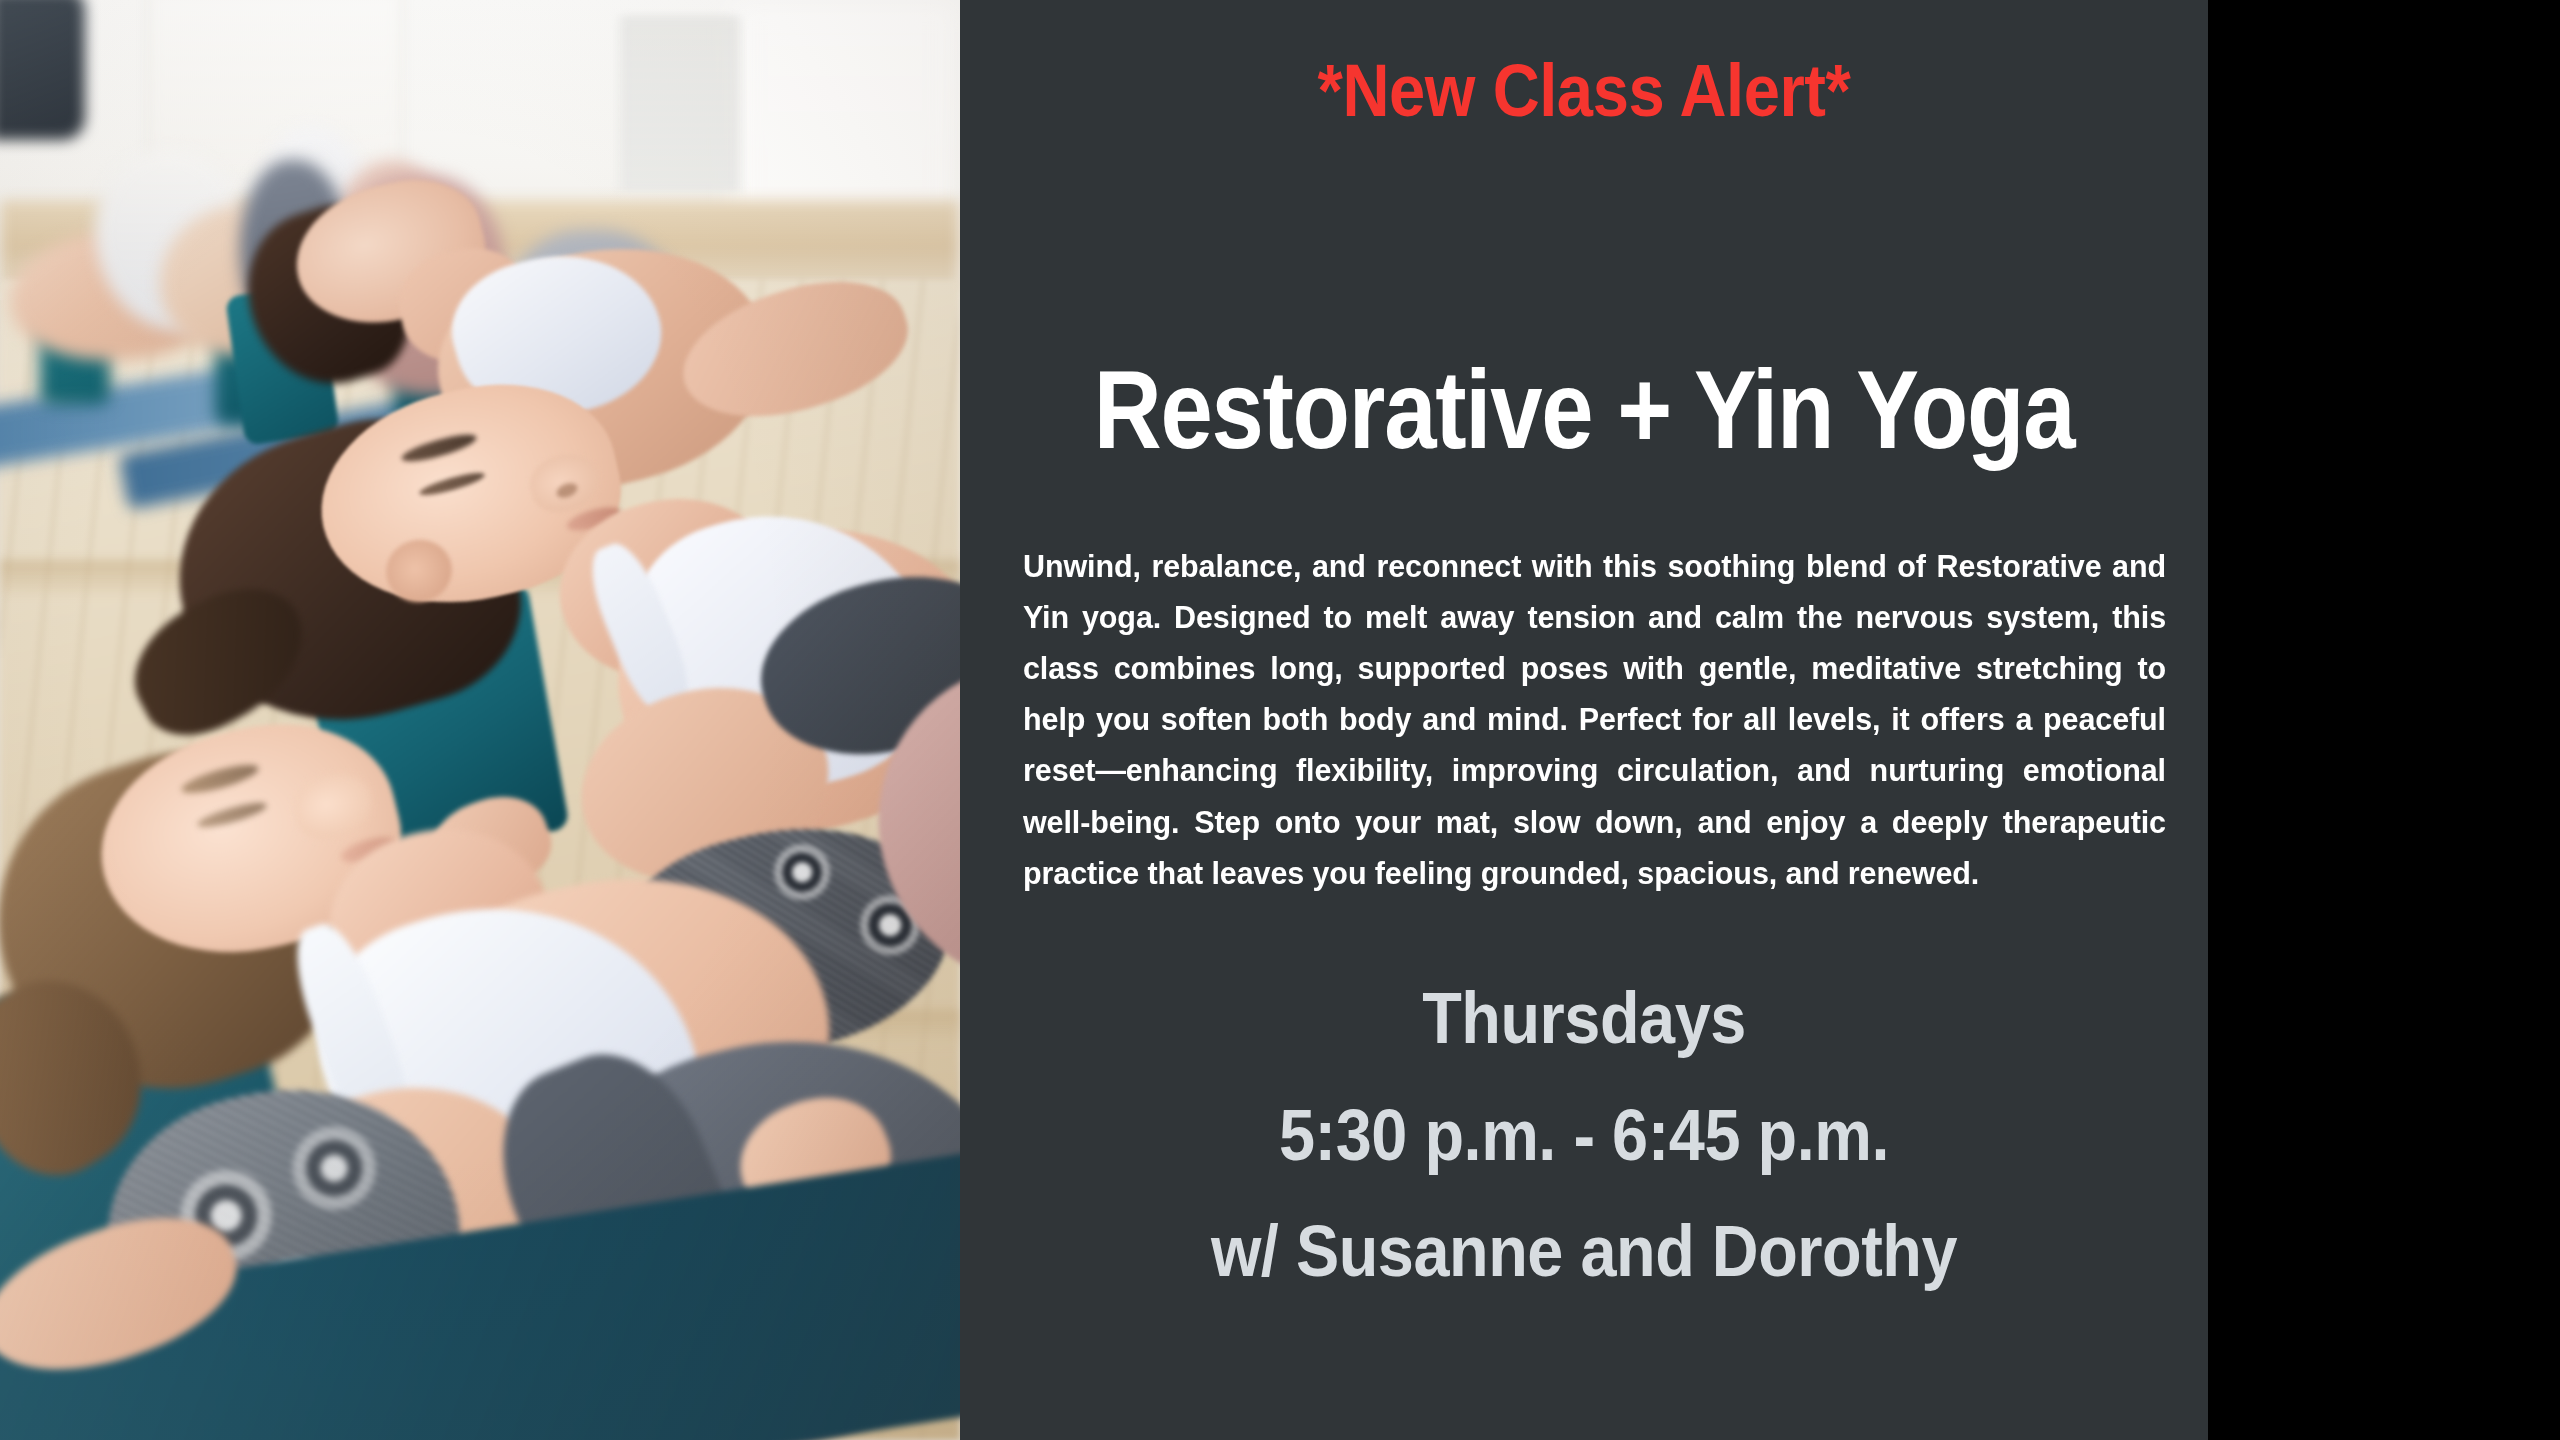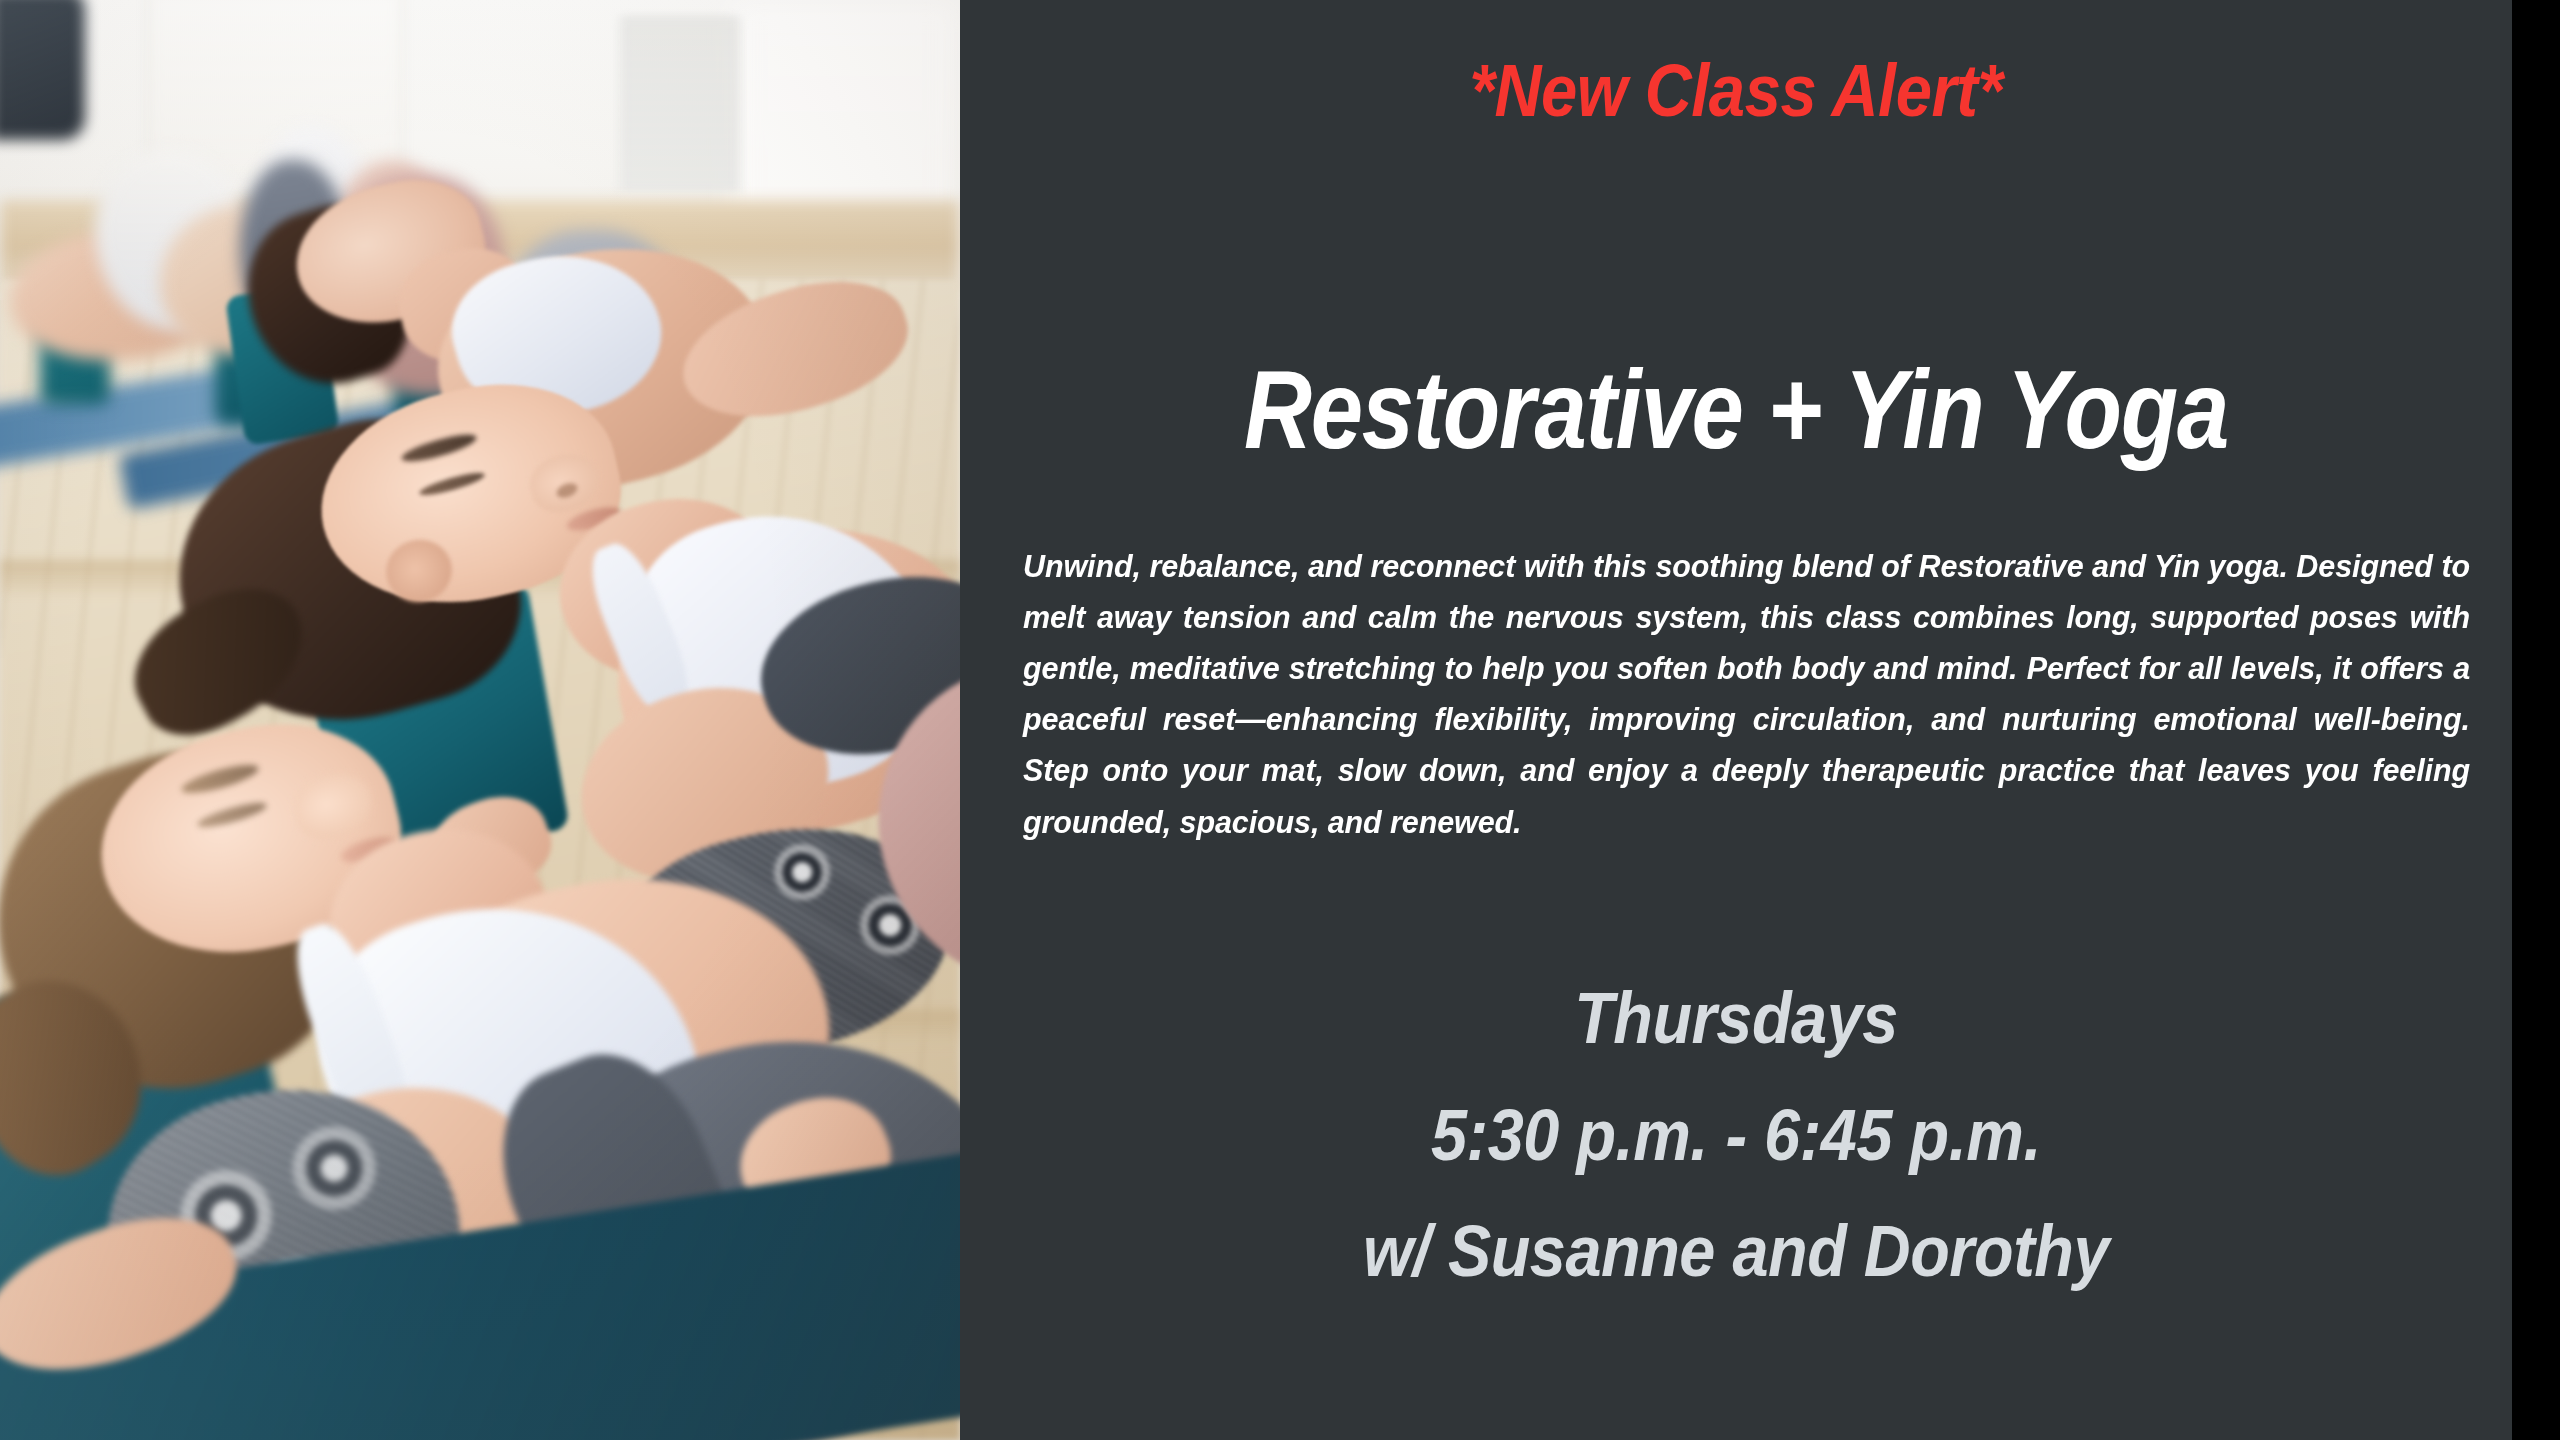--- a/index.html
+++ b/index.html
@@ -6,26 +6,25 @@
     margin: 0;
     padding: 0;
     background: #000;
   }
   body {
     font-family: "Liberation Sans", sans-serif;
   }
 
   .poster {
     position: relative;
-    width: 2512px;
+    width: 2208px;
     height: 1440px;
     overflow: hidden;
     display: flex;
     background: #303538;
-    font-style: italic;
   }
 
   
   .photo-panel {
     position: relative;
     width: 960px;
     height: 1440px;
     flex: 0 0 960px;
     overflow: hidden;
     background: #e9e2d6;

